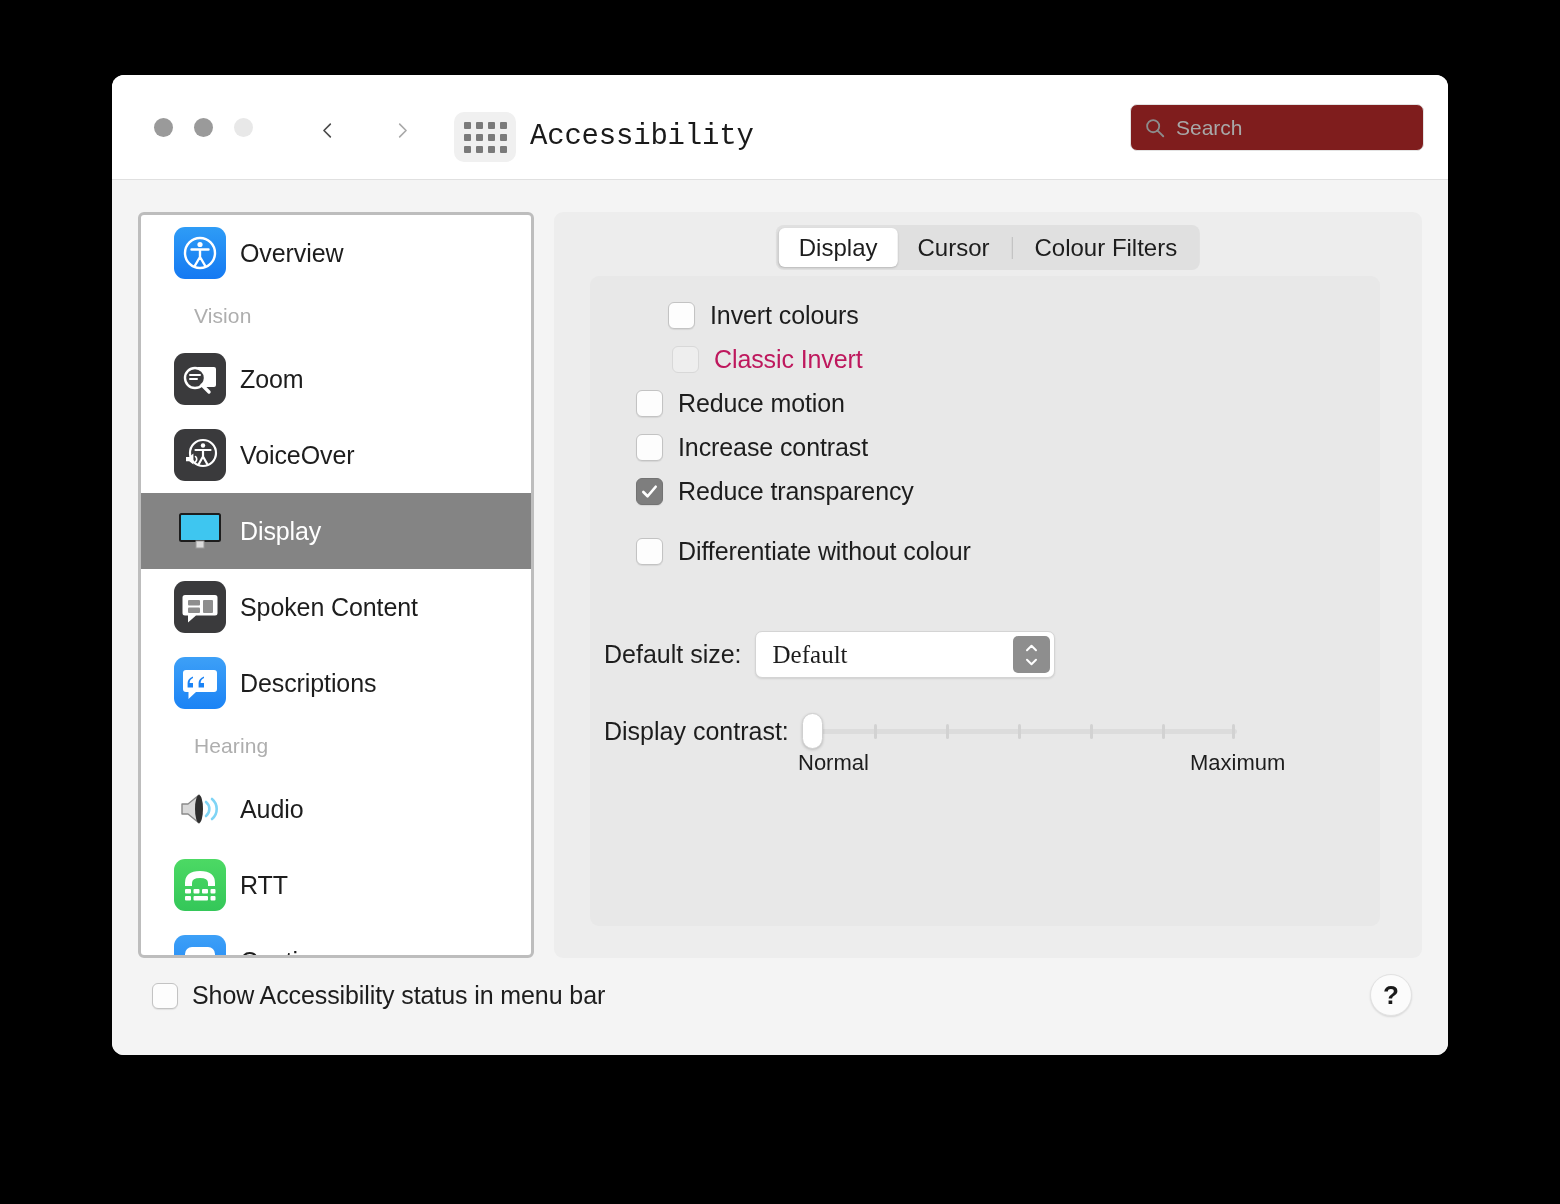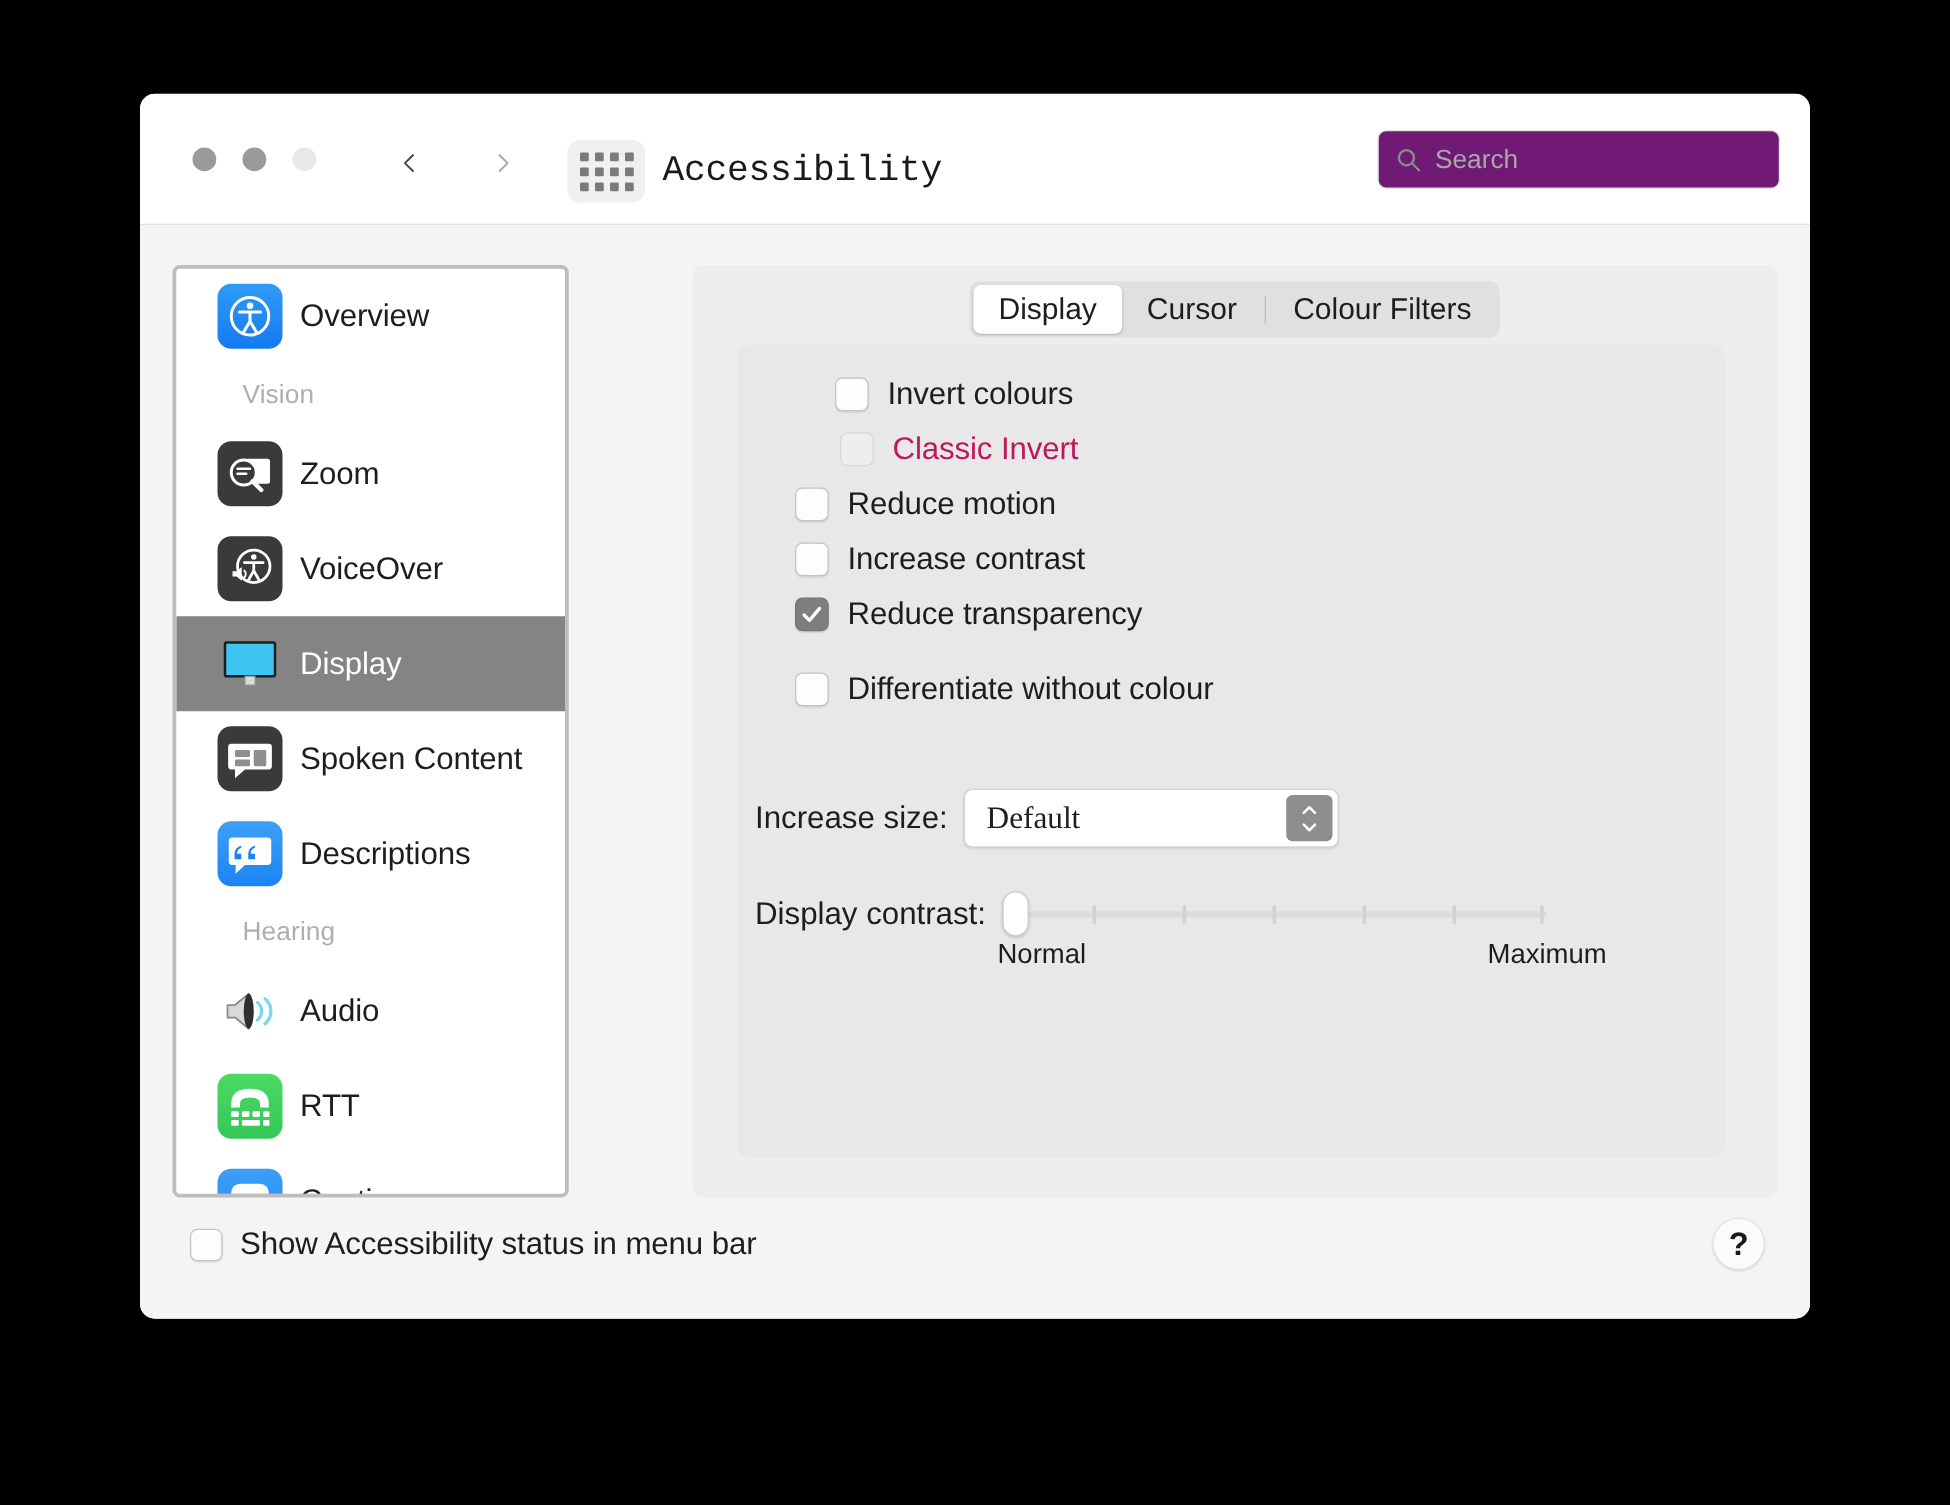--- a/index.html
+++ b/index.html
@@ -63,42 +63,42 @@
 
   #window-title {
     position: absolute; left: 418px; top: 38px;
     font-size: 29px; color: #1a1a1a; letter-spacing: -0.2px;
     line-height: 48px;
     font-family: Liberation Mono, monospace;
   }
 
   #search-field {
     position: absolute; right: 24px; top: 29px;
-    width: 322px; height: 47px;
-    background: #701a75;
+    width: 294px; height: 47px;
+    background: #7f1d1d;
     border: 1px solid #e3e3e3;
     border-radius: 7px;
     display: flex; align-items: center;
     padding: 0 13px;
   }
   #search-field .mag { margin-right: 10px; flex: 0 0 auto; }
   #search-placeholder { font-size: 21px; color: #a8a8a8; }
 
   
   #body-area {
     position: absolute;
     left: 0; top: 105px; right: 0; bottom: 0;
     background: #f4f4f4;
   }
 
   
   #sidebar {
     position: absolute;
     left: 26px; top: 32px;
-    width: 317px; height: 746px;
+    width: 396px; height: 746px;
     background: #ffffff;
     border: 3px solid #bdbdbd;
     border-radius: 6px;
     overflow: hidden;
   }
   .side-item {
     display: flex; align-items: center;
     height: 76px;
     padding-left: 33px;
   }
@@ -525,21 +525,21 @@
           </span>
           <span class="chk-label">Reduce transparency</span>
         </div>
 
         <div class="chk-row" style="top:245px;margin-top:16px;">
           <span class="cbox"></span>
           <span class="chk-label">Differentiate without colour</span>
         </div>
 
         <div id="menubar-row">
-          <span id="menubar-label">Increase size:</span>
+          <span id="menubar-label">Default size:</span>
           <div id="menubar-popup">
             <span id="menubar-value">Default</span>
             <span id="popup-stepper">
               <svg width="15" height="9" viewBox="0 0 16 10">
                 <polyline points="3,7 8,2 13,7" fill="none" stroke="#fff" stroke-width="2.2" stroke-linecap="round" stroke-linejoin="round"></polyline>
               </svg>
               <svg width="15" height="9" viewBox="0 0 16 10">
                 <polyline points="3,3 8,8 13,3" fill="none" stroke="#fff" stroke-width="2.2" stroke-linecap="round" stroke-linejoin="round"></polyline>
               </svg>
             </span>

